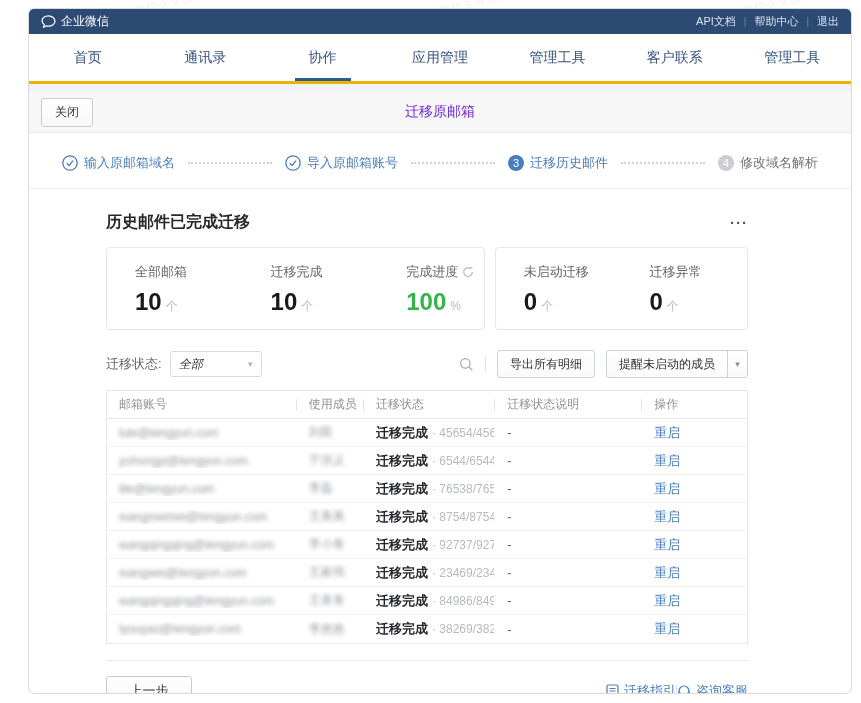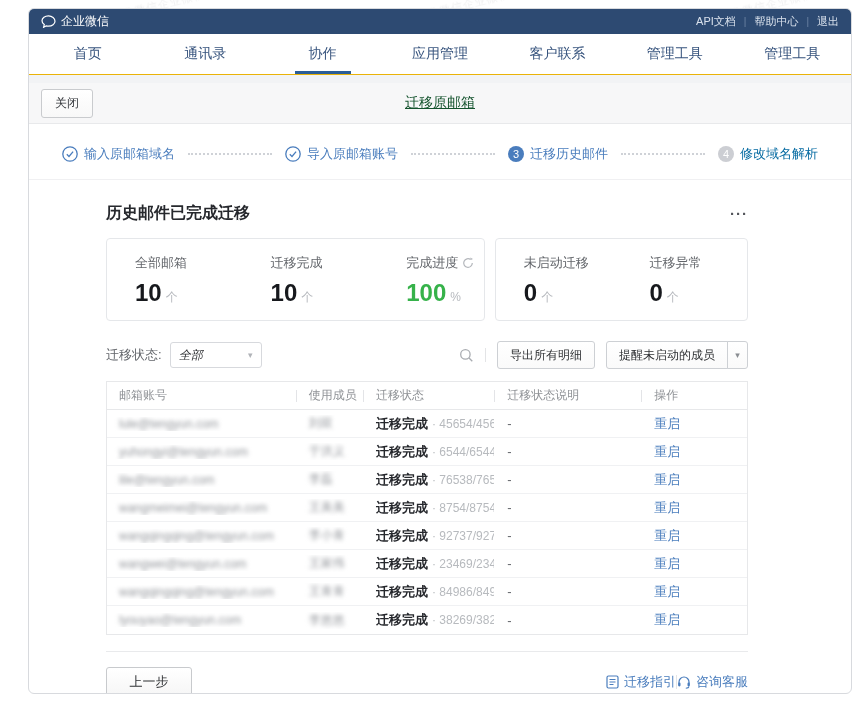--- a/index.html
+++ b/index.html
@@ -10,36 +10,36 @@
   .card { position:absolute; left:28px; top:8px; width:824px; height:686px; background:#fff; border:1px solid #d8dade; border-radius:6px; overflow:hidden; }
 
   
   .topbar { height:25px; background:#2d4a72; display:flex; align-items:center; padding:0 12px; }
   .brand { display:flex; align-items:center; gap:5px; color:#fff; font-size:12px; }
   .top-links { margin-left:auto; display:flex; align-items:center; gap:8px; font-size:11px; color:#d9e1ec; }
   .top-links .tsep { color:#6d84a4; font-size:10px; }
   .top-links span[data-interactable="true"] { cursor:pointer; }
 
   
-  .nav { height:41px; display:flex; border-bottom:1px solid #eab308; background:#fff; }
+  .nav { height:50px; display:flex; border-bottom:3px solid #eab308; background:#fff; }
   .nav-item { flex:1; display:flex; align-items:center; justify-content:center; font-size:14px; color:#36537d; cursor:pointer; position:relative; }
   .nav-item.active::after { content:""; position:absolute; bottom:0; left:50%; transform:translateX(-50%); width:56px; height:3px; background:#2c5e96; }
 
   .strip { height:8px; background:#f2f3f5; }
 
   
   .wiz-head { height:41px; background:#f7f7f8; border-bottom:1px solid #e8e9eb; display:flex; align-items:center; padding:0 12px; position:relative; }
   .close-btn { font-size:12px; color:#33363b; background:linear-gradient(#fff,#f8f8f8); border:1px solid #c9cbce; border-radius:3px; padding:5px 13px; cursor:pointer; position:relative; z-index:1; }
-  .wiz-title { position:absolute; left:0; right:0; text-align:center; font-size:14px; color:#14532d;text-decoration:underline; }
+  .wiz-title { position:absolute; left:0; right:0; text-align:center; font-size:14px; color:#6d28d9; }
 
   
   .steps { display:flex; align-items:center; justify-content:center; gap:13px; padding:21px 0 16px; border-bottom:1px solid #f0f0f2; }
   .step { display:flex; align-items:center; gap:6px; font-size:13px; }
   .step .s-label { color:#4a7dbd; }
-  .step.pending .s-label { color:#0369a1; }
+  .step.pending .s-label { color:#737373; }
   .s-num { width:16px; height:16px; border-radius:50%; background:#4a7dbd; color:#fff; font-size:11px; line-height:16px; text-align:center; }
   .step.pending .s-num { background:#ccced3; }
   .connector { width:84px; border-top:2px dotted #cfd2d7; }
 
   
   .panel-body { padding:0 103px 0 77px; }
   .sec-head { margin-top:23px; display:flex; align-items:center; }
   .sec-title { font-size:16px; font-weight:bold; color:#26282d; }
   .more-btn { margin-left:auto; color:#53555a; font-size:15px; font-weight:bold; letter-spacing:1px; cursor:pointer; line-height:10px; }
 
@@ -123,24 +123,24 @@
       <div class="nav-item" data-interactable="true">
         <span data-interactable="false">通讯录</span>
       </div>
       <div class="nav-item active" data-interactable="true">
         <span data-interactable="false">协作</span>
       </div>
       <div class="nav-item" data-interactable="true">
         <span data-interactable="false">应用管理</span>
       </div>
       <div class="nav-item" data-interactable="true">
+        <span data-interactable="false">管理工具</span>
+      </div>
+      <div class="nav-item" data-interactable="true">
         <span data-interactable="false">客户联系</span>
-      </div>
-      <div class="nav-item" data-interactable="true">
-        <span data-interactable="false">管理工具</span>
       </div>
       <div class="nav-item" data-interactable="true">
         <span data-interactable="false">管理工具</span>
       </div>
     </div>
 
   <div class="strip" data-interactable="false"></div>
 
   <div class="wiz-head" data-interactable="false">
     <button class="close-btn" data-interactable="true">关闭</button>

